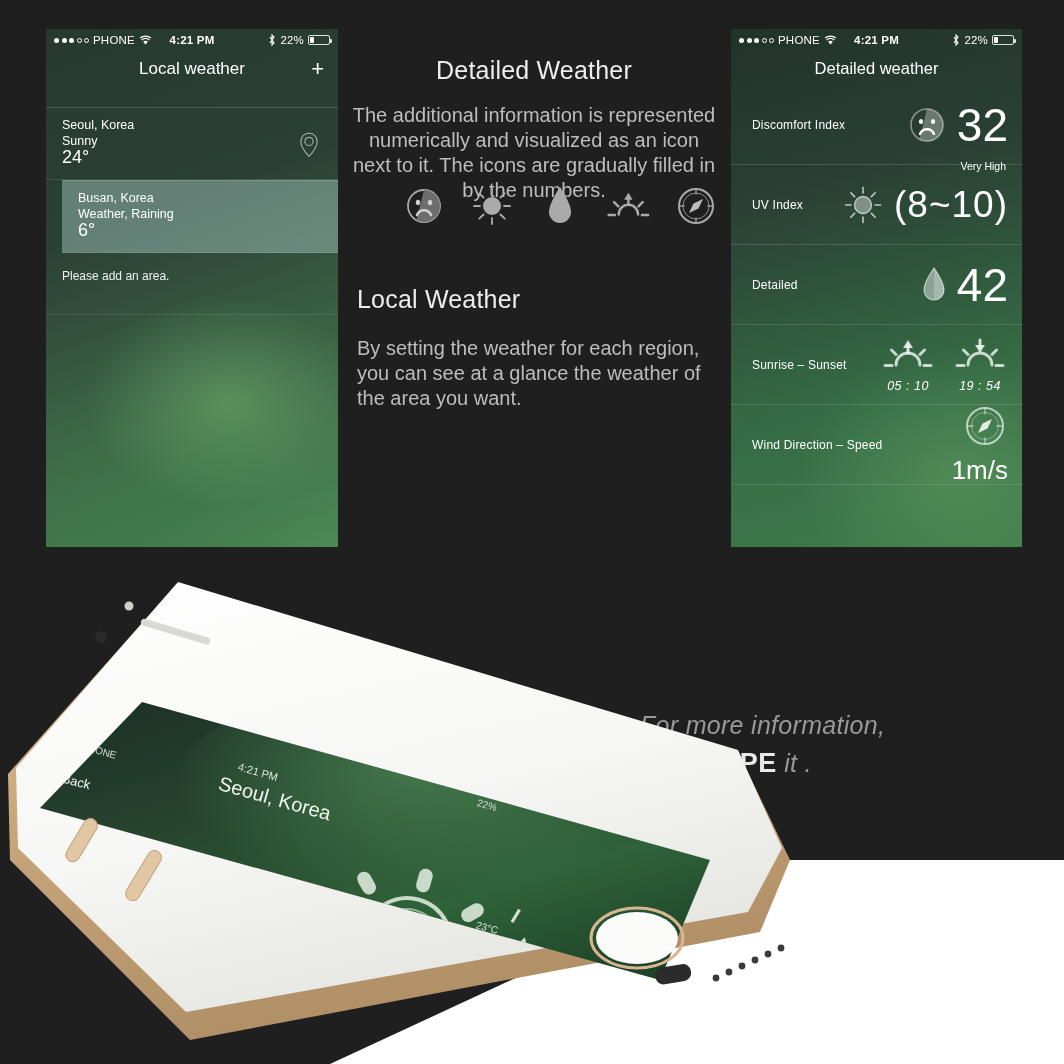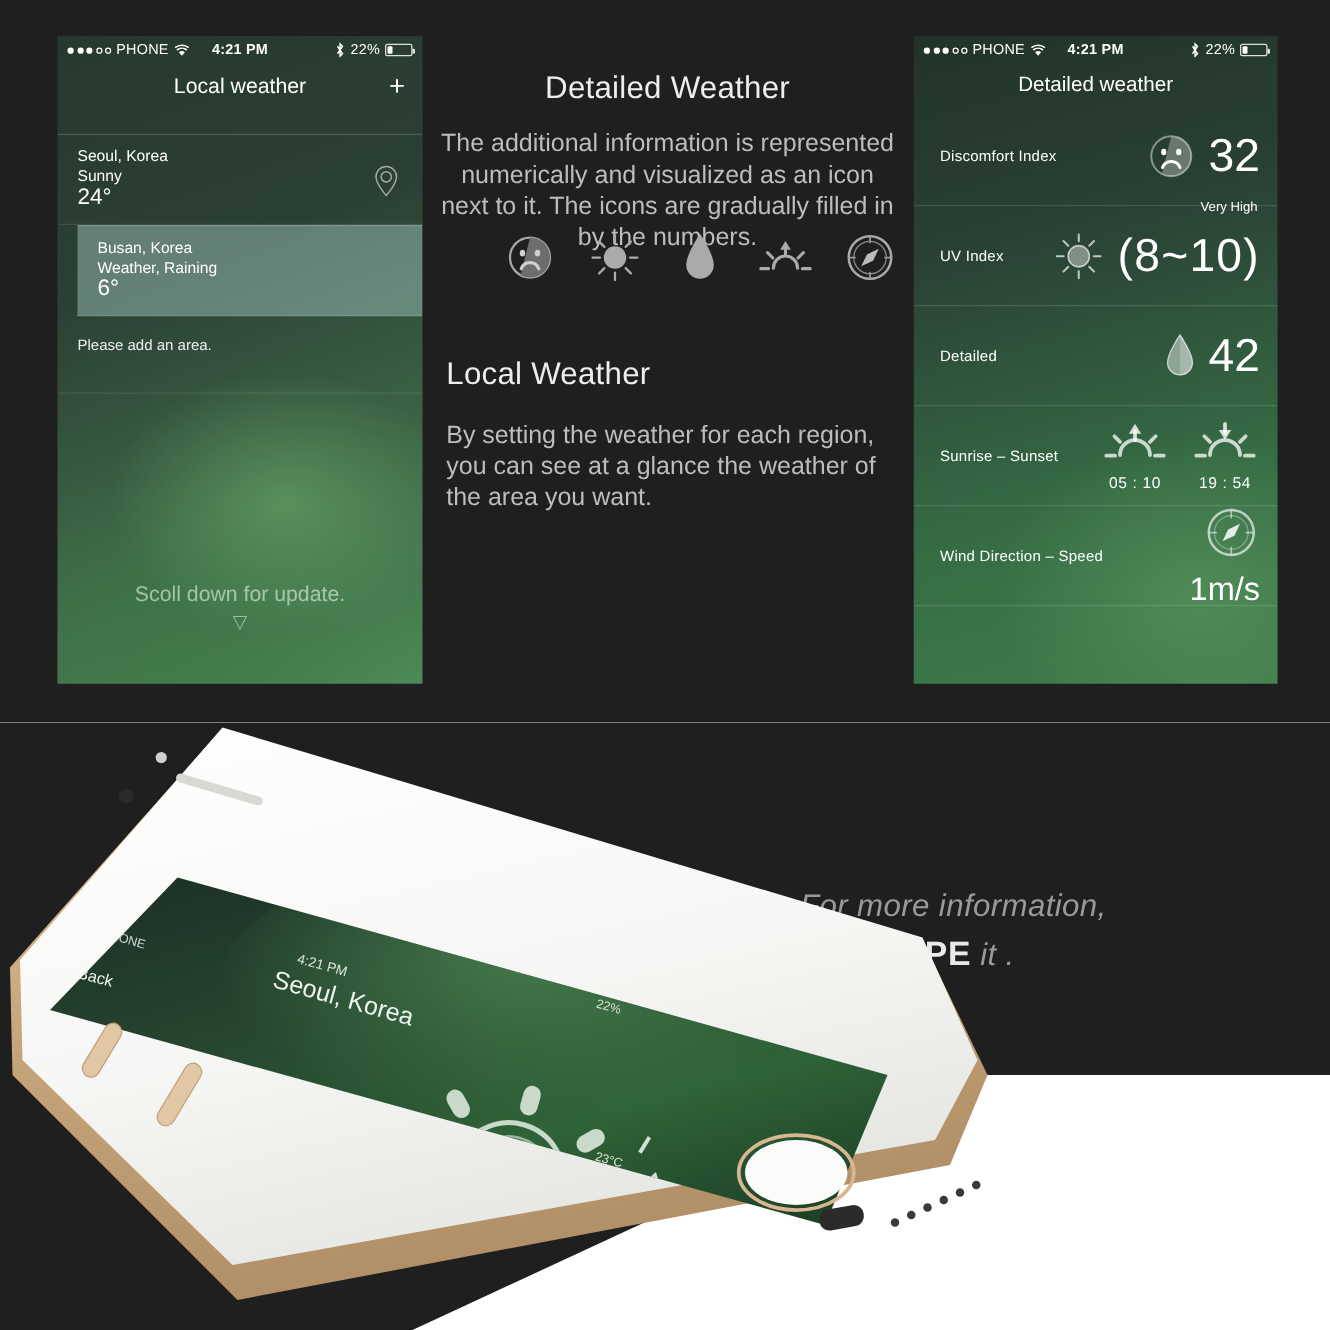--- a/index.html
+++ b/index.html
@@ -131,28 +131,28 @@
     padding: 0 14px 0 21px;
     border-bottom: 1px solid rgba(255,255,255,0.13);
   }
   .det-row:first-of-type { border-top: 1px solid rgba(255,255,255,0.13); }
   .det-label { font-size: 12px; color: #fff; letter-spacing: .2px; }
   .det-value {
     margin-left: auto; display: flex; align-items: center; gap: 10px;
     position: relative;
   }
   .det-num {
-    font-size: 37px; font-weight: 300; line-height: 1; color: #fff;
+    font-size: 46px; font-weight: 300; line-height: 1; color: #fff;
   }
   .det-num.paren { font-size: 37px; letter-spacing: 1px; }
   .badge-vh {
     position: absolute; right: 2px; top: -24px;
     font-size: 10.5px; color: #fff;
   }
-  .sun-pair { display: flex; gap: 16px; align-items: flex-end; }
+  .sun-pair { display: flex; gap: 16px; align-items: flex-end; font-style: italic; }
   .sun-one { text-align: center; }
   .sun-time { font-size: 12.5px; margin-top: 2px; color: #fff; letter-spacing: .5px; }
   .wind-val { text-align: right; }
   .wind-speed { font-size: 26px; font-weight: 300; margin-top: 2px; color: #fff; }
   .det-row.blank { border-bottom: none; height: 76px; }
 
   
   .copy { position: absolute; color: #d8d8d8; }
   .copy h2 {
     font-size: 25px; font-weight: 400; color: #ededed; letter-spacing: .2px;
@@ -246,24 +246,20 @@
         <div class="ln">Busan, Korea</div>
         <div class="ln">Weather, Raining</div>
         <div class="ln temp">6°</div>
       </div>
 
       <div class="empty-row">
         <span>Please add an area.</span>
       </div>
     </div>
 
-    <div class="update-hint">
-      <div class="txt">Scoll down for update.</div>
-      <div class="arw">▽</div>
-    </div>
   </div>
 
   <div class="screen screen-right">
 
     <div class="statusbar">
       <div class="sb-left">
         <span class="dots">
           <i class="dot"></i>
             <i class="dot"></i>
             <i class="dot"></i>

